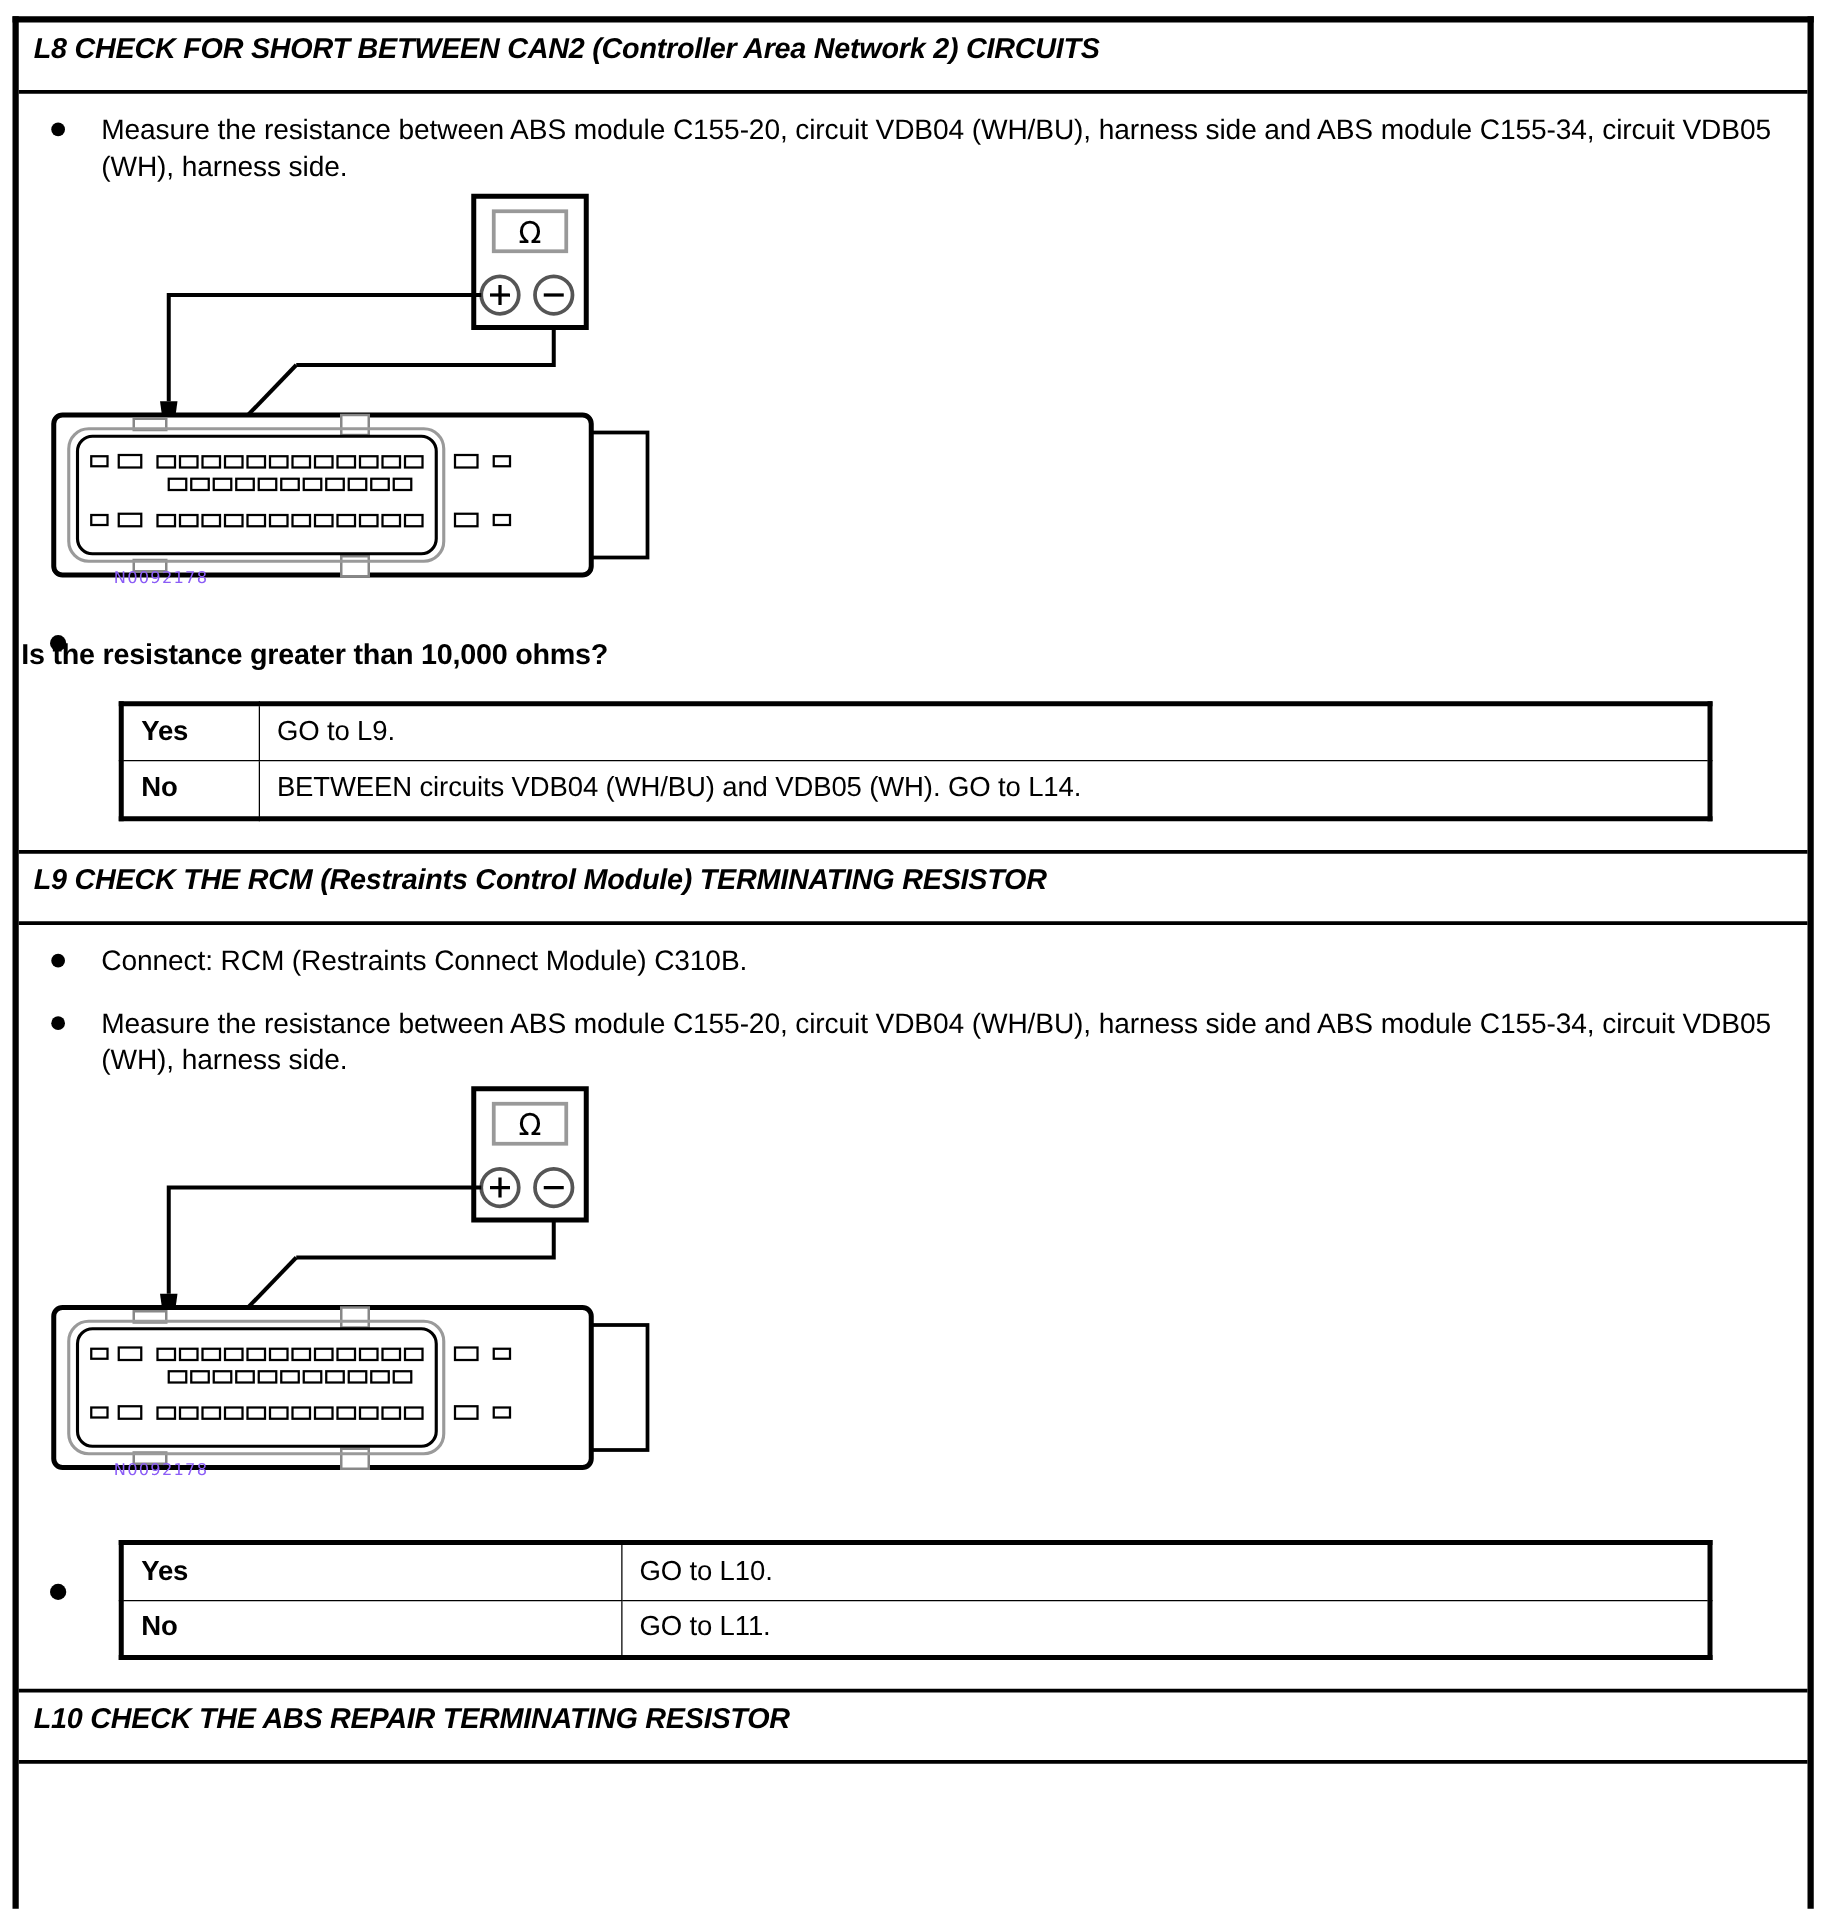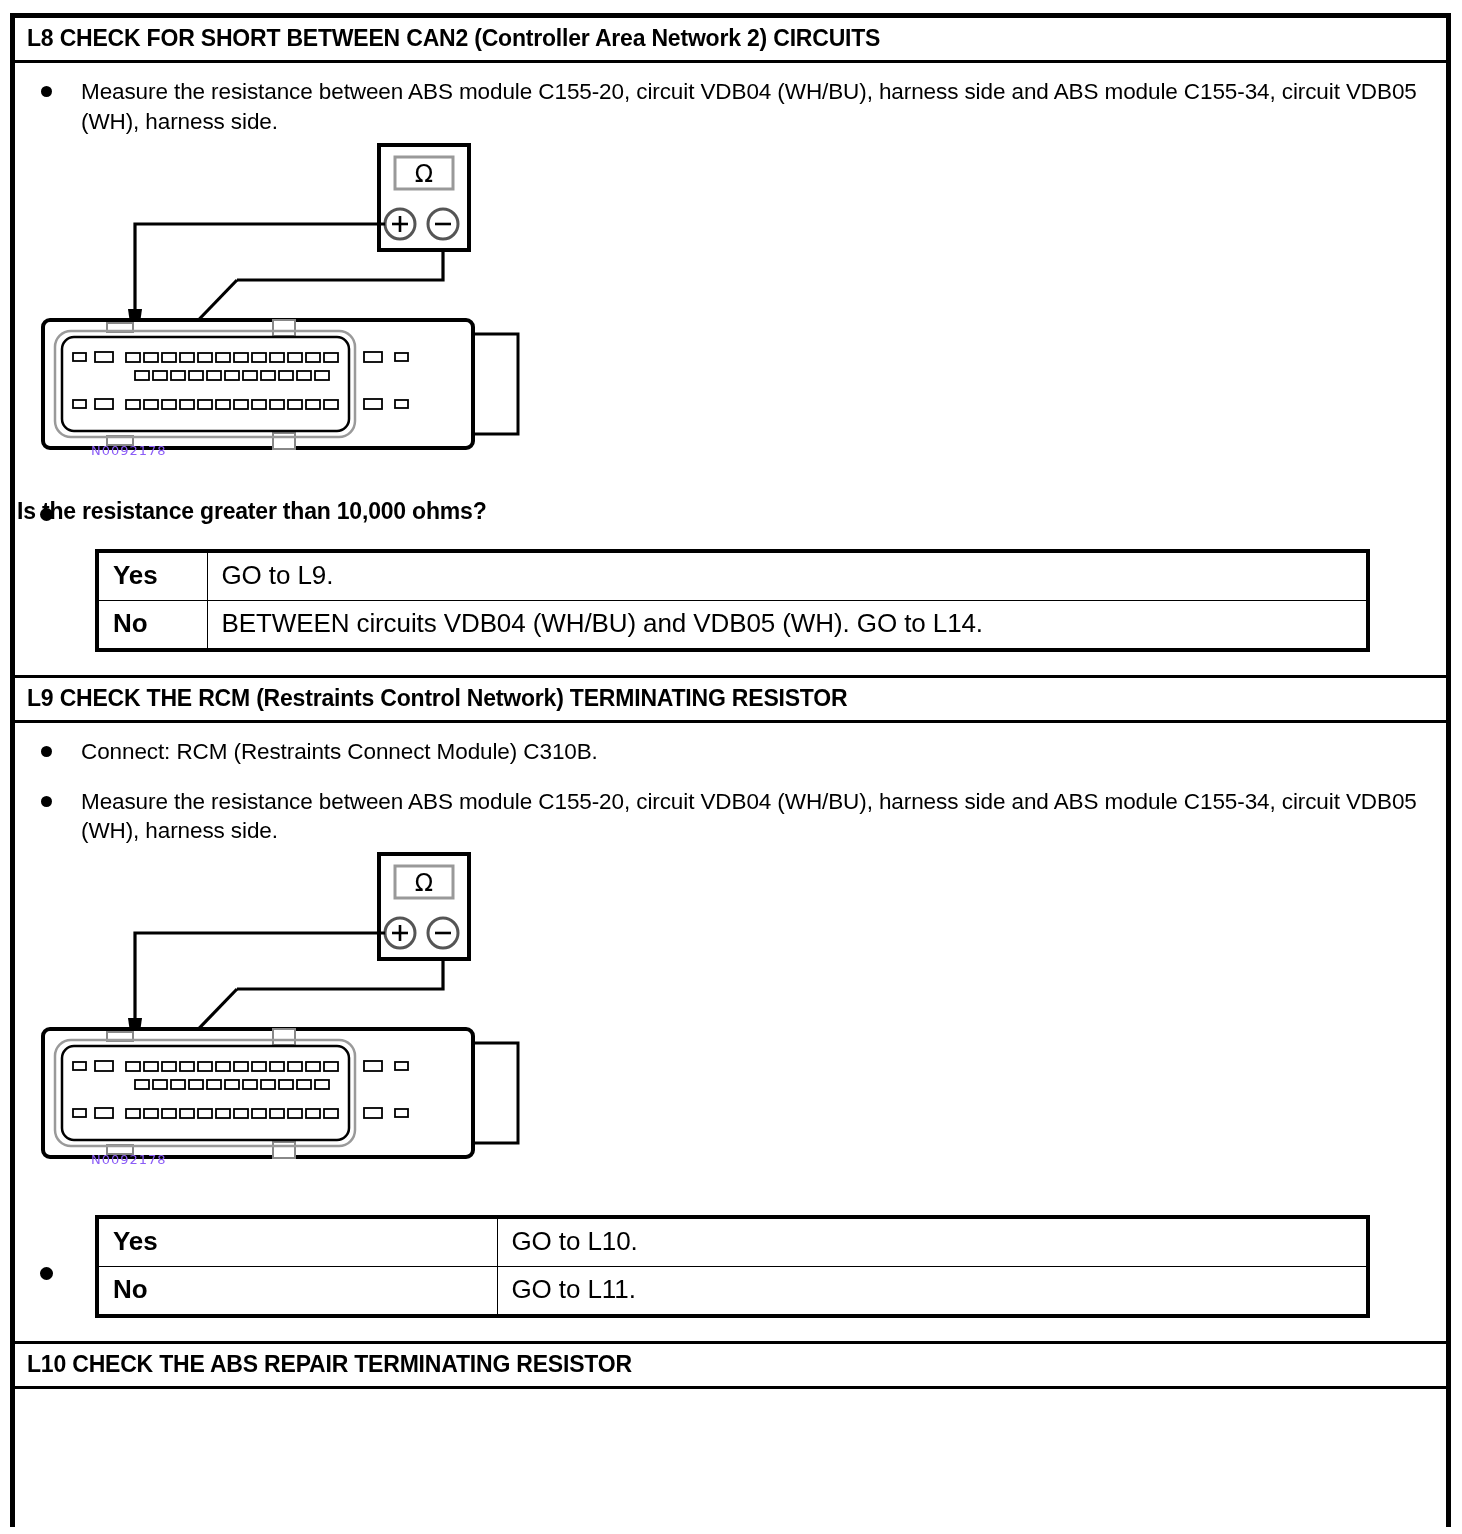--- a/index.html
+++ b/index.html
@@ -27,26 +27,27 @@
   .content {
     position: absolute;
     left: 15px; top: 18px;
     width: 1431px;
     height: 1516px;
   }
 
   
   .step-header {
     border-bottom: 3px solid #000;
-    padding: 8px 10px 9px 12px;
+    padding: 8px 10px 21px 12px;
     font-size: 23px;
     font-weight: bold;
     letter-spacing: -0.2px;
     line-height: 1.1;
     white-space: nowrap;
+    font-style: italic;
   }
   .step-header.top-rule { border-top: 3px solid #000; }
 
   
   .bullet-row {
     display: flex;
     align-items: flex-start;
     padding: 0 0 0 26px;
   }
   .bullet-dot {
@@ -85,21 +86,21 @@
   }
 
   
   table.answer-table {
     border-collapse: collapse;
     border: 4px solid #000;
     background: #fff;
   }
   table.answer-table td {
     border: 1px solid #000;
-    font-size: 26px;
+    font-size: 22px;
     padding: 7px 12px 9px 14px;
     vertical-align: middle;
     height: 46px;
     letter-spacing: -0.1px;
   }
   table.answer-table td.label {
     font-weight: bold;
   }
 
   
@@ -239,21 +240,21 @@
           <td class="label">No</td>
           <td>BETWEEN circuits VDB04 (WH/BU) and VDB05 (WH). GO to L14.</td>
         </tr>
       </tbody>
     </table>
 
   </div>
 
   <div style="margin-top:23px;">
 
-    <div class="step-header top-rule">L9 CHECK THE RCM (Restraints Control Network) TERMINATING RESISTOR</div>
+    <div class="step-header top-rule">L9 CHECK THE RCM (Restraints Control Module) TERMINATING RESISTOR</div>
 
     <div style="height:14px"></div>
 
     <div class="bullet-row">
       <div class="bullet-dot"></div>
       <div class="bullet-text">Connect: RCM (Restraints Connect Module) C310B.</div>
     </div>
 
     <div style="height:20px"></div>
 

